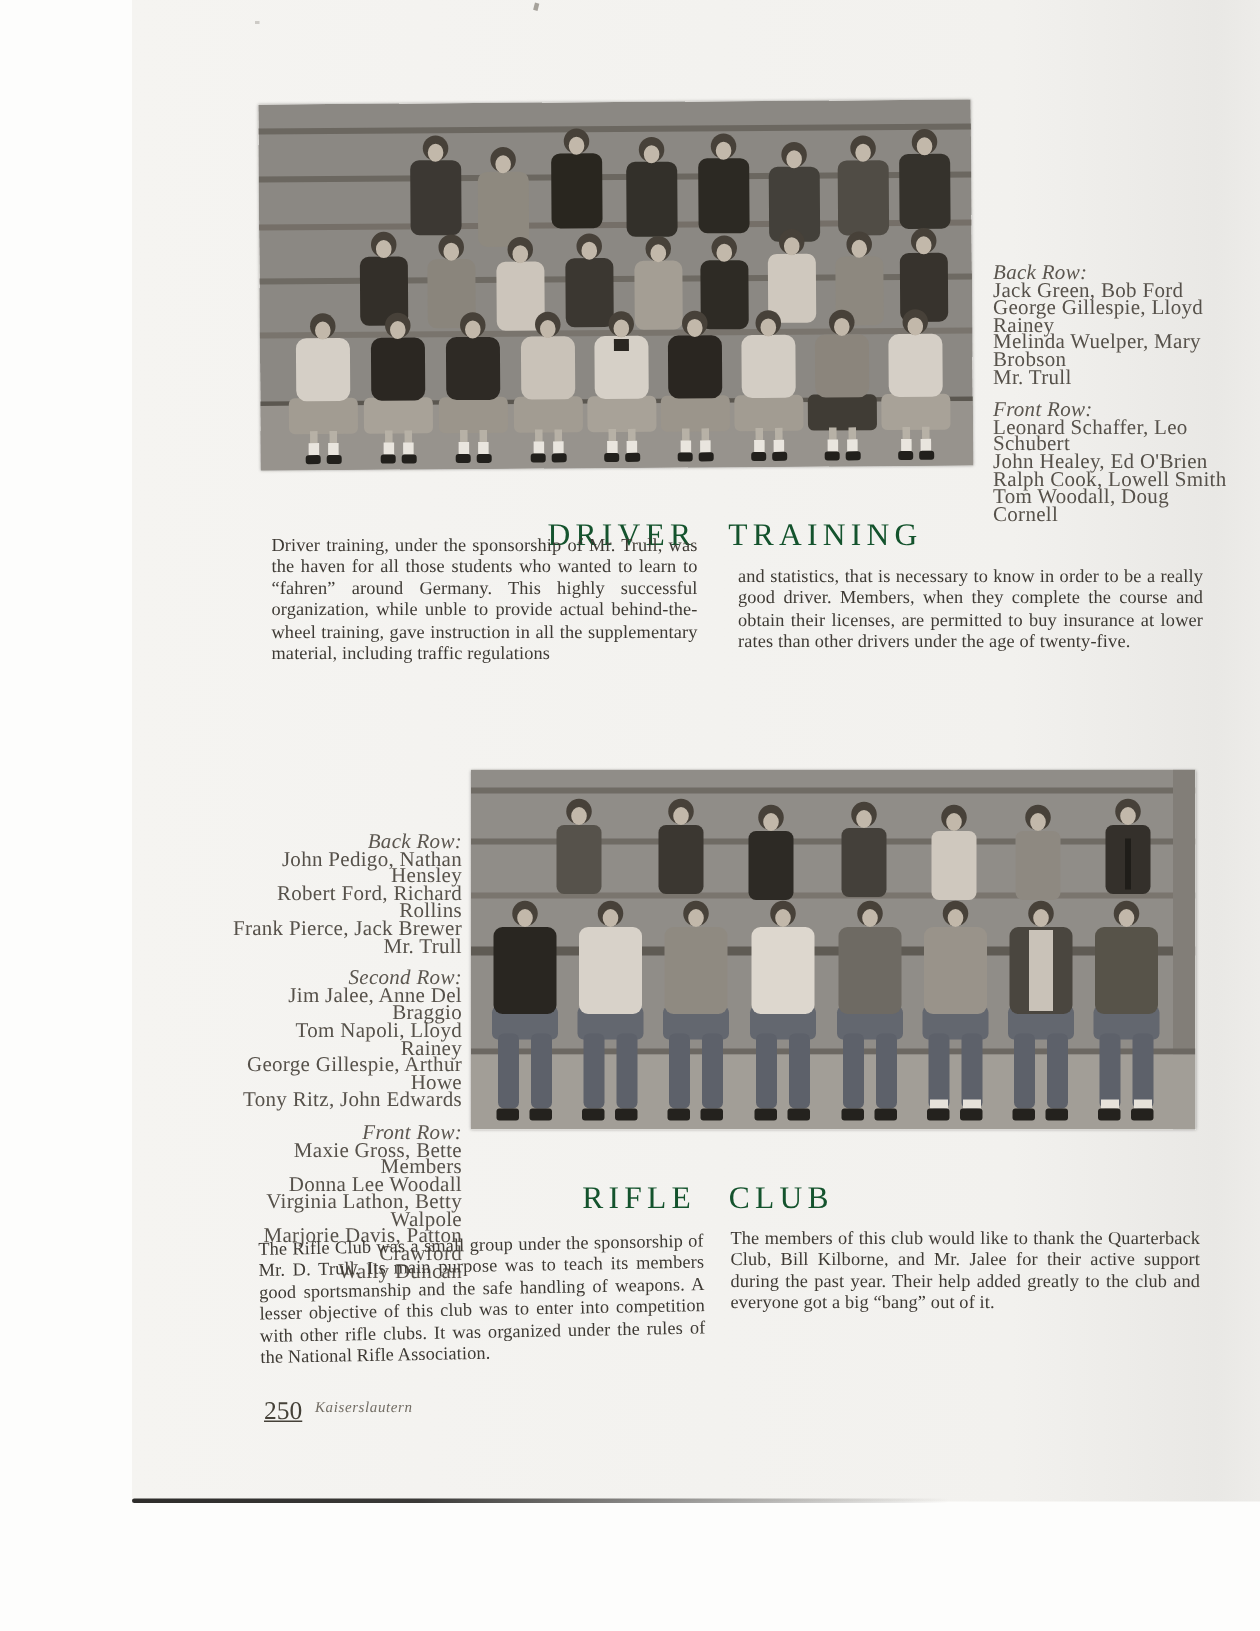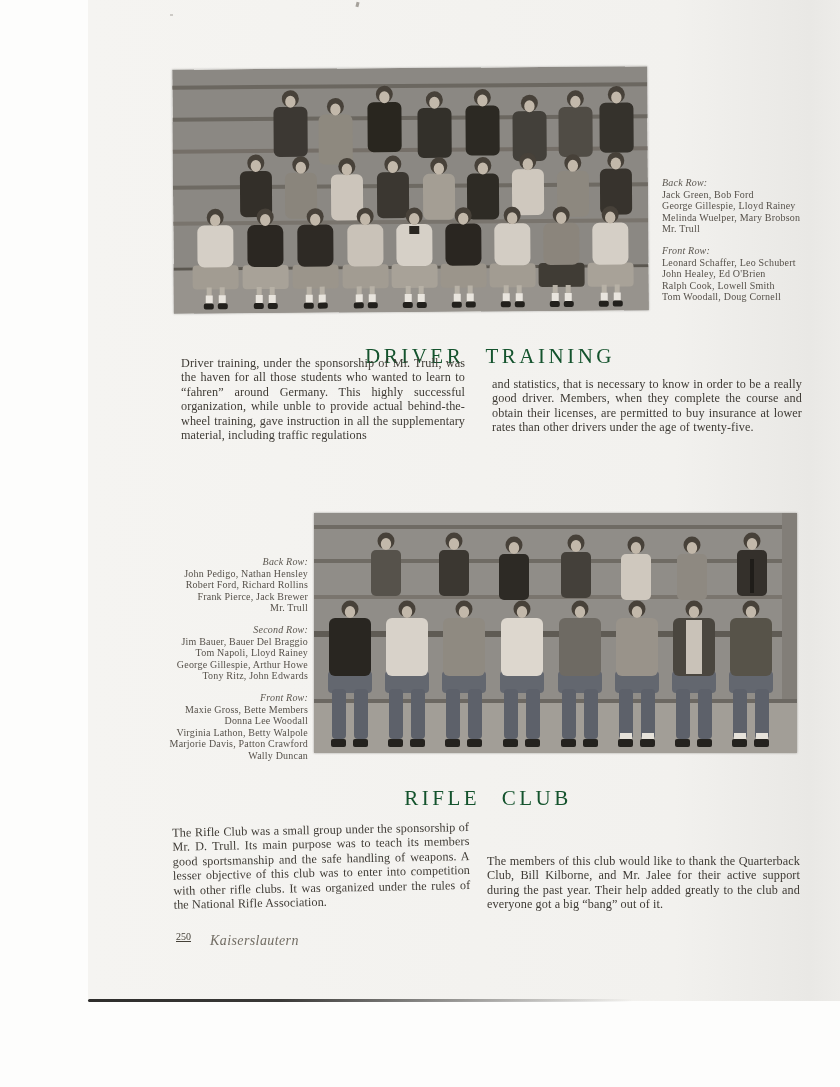--- a/index.html
+++ b/index.html
@@ -13,36 +13,36 @@
   }
   .sheet-bottom-edge{
     position:absolute;left:88px;top:999px;width:545px;height:3px;
     background:linear-gradient(to right,#2e2d2b 0%,#3a3937 35%,rgba(70,69,67,0) 100%);
     border-radius:2px;
   }
   .speck{position:absolute;background:#a6a29b;}
   .photo{position:absolute;overflow:hidden;box-shadow:0 0 2px rgba(60,58,54,.45);}
   .photo svg{display:block;}
   .caption{
-    position:absolute;font-size:10px;line-height:11.6px;color:#56514a;
+    position:absolute;font-size:14px;line-height:11.6px;color:#56514a;
     letter-spacing:.2px;
     font-family:Liberation Serif, serif;
   }
   .caption .row-label{font-style:italic;color:#5b564f;}
   .caption .row-label.gap{margin-top:10px;}
   .heading{
     position:absolute;text-align:center;font-size:21px;color:#14532d;
     letter-spacing:3.5px;word-spacing:13px;font-weight:400;
   }
   .bodycol{
     position:absolute;font-size:12.2px;line-height:14.4px;color:#3e3a34;
     text-align:justify;letter-spacing:.1px;
   }
-  .footer-num{position:absolute;font-size:10px;color:#454138;text-decoration:underline;}
-  .footer-title{position:absolute;font-size:14px;font-style:italic;color:#716c63;letter-spacing:.4px;}
+  .footer-num{position:absolute;font-size:17px;color:#454138;text-decoration:underline;}
+  .footer-title{position:absolute;font-size:10px;font-style:italic;color:#716c63;letter-spacing:.4px;}
 </style>
 </head>
 <body>
 
 <div class="sheet"></div>
 <div class="sheet-bottom-edge"></div>
 <div class="speck" style="left:356px;top:2px;width:3px;height:5px;transform:rotate(14deg);"></div>
 <div class="speck" style="left:170px;top:14px;width:3px;height:2px;opacity:.5;"></div>
 
 <div class="photo" style="left:173px;top:68px;width:475px;height:244px;transform:rotate(-0.4deg);">
@@ -320,30 +320,30 @@
   </svg>
 </div>
 
 <div class="caption" style="left:153px;top:556px;width:155px;text-align:right;">
   <div class="row-label">Back Row:</div>
   <div>John Pedigo, Nathan Hensley</div>
   <div>Robert Ford, Richard Rollins</div>
   <div>Frank Pierce, Jack Brewer</div>
   <div>Mr. Trull</div>
   <div class="row-label gap">Second Row:</div>
-  <div>Jim Bauer, Bauer Del Braggio</div>
+  <div>Jim Jalee, Anne Del Braggio</div>
   <div>Tom Napoli, Lloyd Rainey</div>
   <div>George Gillespie, Arthur Howe</div>
   <div>Tony Ritz, John Edwards</div>
   <div class="row-label gap">Front Row:</div>
   <div>Maxie Gross, Bette Members</div>
   <div>Donna Lee Woodall</div>
   <div>Virginia Lathon, Betty Walpole</div>
   <div>Marjorie Davis, Patton Crawford</div>
   <div>Wally Duncan</div>
 </div>
 
-<div class="heading" style="left:178px;top:786px;width:620px;text-align:center;">RIFLE CLUB</div>
+<div class="heading" style="left:162px;top:786px;width:620px;text-align:center;">RIFLE CLUB</div>
 <div class="bodycol" style="left:172px;top:820px;width:297px;transform:rotate(-1.1deg);transform-origin:right top;">The Rifle Club was a small group under the sponsorship of Mr. D. Trull. Its main purpose was to teach its members good sportsmanship and the safe handling of weapons. A lesser objective of this club was to enter into competition with other rifle clubs. It was organized under the rules of the National Rifle Association.</div>
-<div class="bodycol" style="left:487px;top:818px;width:313px;margin-top:36px;">The members of this club would like to thank the Quarterback Club, Bill Kilborne, and Mr. Jalee for their active support during the past year. Their help added greatly to the club and everyone got a big “bang” out of it.</div>
+<div class="bodycol" style="left:487px;top:818px;width:313px;">The members of this club would like to thank the Quarterback Club, Bill Kilborne, and Mr. Jalee for their active support during the past year. Their help added greatly to the club and everyone got a big “bang” out of it.</div>
 
 <div class="footer-num" style="left:176px;top:931px;">250</div>
 <div class="footer-title" style="left:210px;top:933px;">Kaiserslautern</div>
 
 </body></html>

